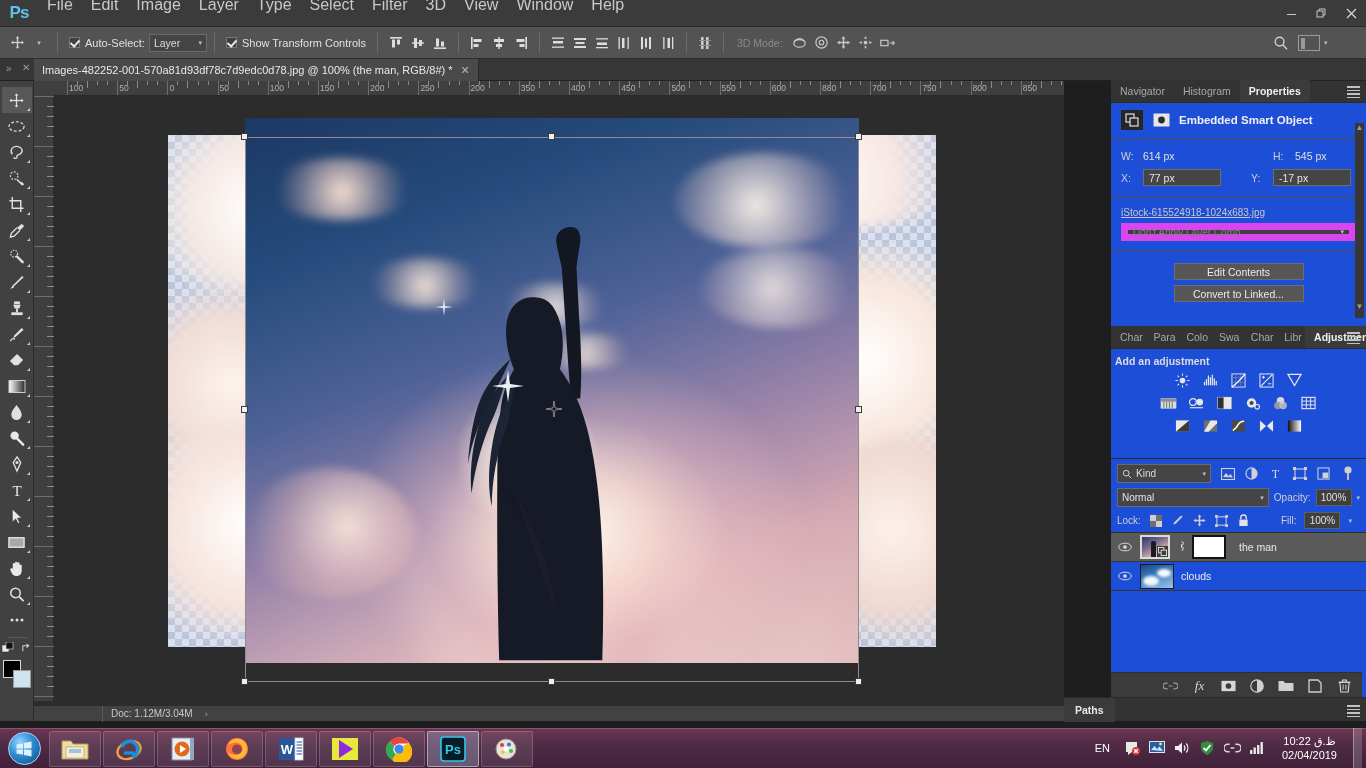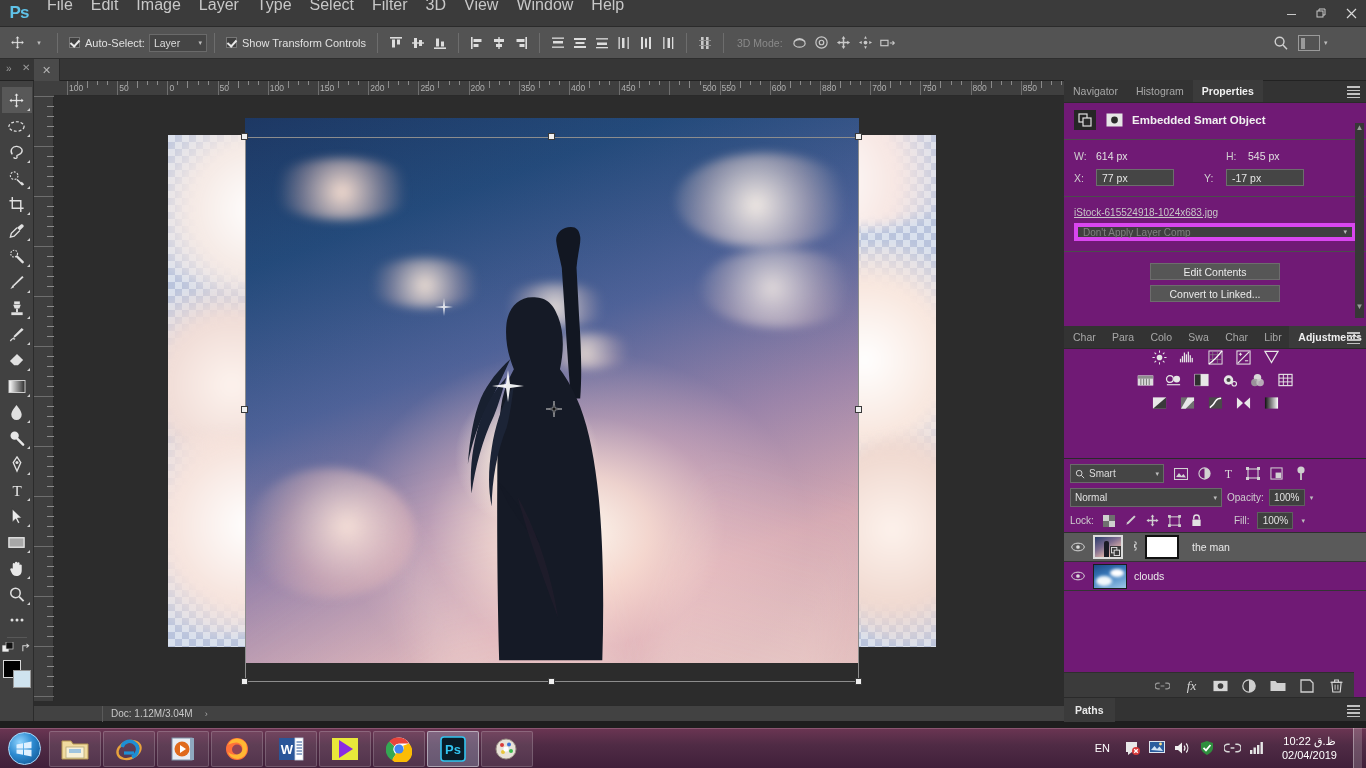--- a/index.html
+++ b/index.html
@@ -151,21 +151,21 @@
   .statusbar {
     position:absolute; left:34px; top:705px; width:1030px; height:16px;
     background:#424242; border-top:1px solid #2b2b2b;
     display:flex; align-items:center; font-size:10px; color:#c8c8c8;
   }
   .sb-zoom { width:68px; padding-left:6px; }
   .sb-doc { border-left:1px solid #5a5a5a; padding:0 8px; height:16px; line-height:16px; }
   .sb-arrow { color:#aaa; font-size:9px; padding-left:4px; }
 
   
-  .dock { position:absolute; right:0; width:302px; background:#701a75; }
+  .dock { position:absolute; right:0; width:255px; background:#1d4ed8; }
   .paneltabs {
     display:flex; align-items:flex-end; height:22px; background:#333;
     border-bottom:1px solid #2a2a2a; position:relative;
   }
   .ptab {
     height:22px; line-height:22px; padding:0 9px; font-size:10.5px; color:#a8a8a8;
     background:#333; white-space:nowrap; overflow:hidden;
   }
   .ptab.active { background:#3b3b3b; color:#f0f0f0; font-weight:bold; }
   .pmenu { position:absolute; right:6px; top:5px; width:13px; height:11px; }
@@ -179,21 +179,21 @@
   .hr { height:1px; background:#4c4c4c; margin:2px 0; }
   .row { display:flex; align-items:center; font-size:10.5px; color:#cfcfcf; }
   .lbl { width:22px; color:#cfcfcf; }
   .fieldval { font-size:10.5px; color:#e0e0e0; }
   .field {
     background:#454545; border:1px solid #6d6d6d; height:17px; width:78px;
     font-size:10.5px; color:#e6e6e6; display:flex; align-items:center; padding:0 5px;
   }
   .fname { font-size:10px; color:#c6c6c6; padding:2px 0 5px 0;text-decoration:underline; }
   .combo {
-    height:18px; background:#3f3f3f; border:4px solid #d946ef; display:flex;
+    height:18px; background:#3f3f3f; border:7px solid #d946ef; display:flex;
     align-items:center; justify-content:space-between; padding:0 5px;
     font-size:10px; color:#808080;
   }
   .btn {
     height:17px; background:#565656; border:1px solid #6d6d6d; display:flex;
     align-items:center; justify-content:center; font-size:10.5px; color:#eaeaea;
     margin:0 auto 5px auto; width:130px;
   }
   .pscroll { position:absolute; right:2px; top:42px; width:9px; height:195px; background:#373737; }
   .pscroll .up, .pscroll .dn { font-size:8px; color:#9a9a9a; text-align:center; }
@@ -473,20 +473,21 @@
     <div class="ob-ws">
       <span class="ws-box"></span>
       <span class="caret">▾</span>
     </div>
   </div>
 
   <div class="tabbar">
     <span class="coll-arrows">»</span>
     <span class="panel-x">✕</span>
     <div class="doc-tab">
+      <span>Images-482252-001-570a81d93df78c7d9edc0d78.jpg @ 100% (the man, RGB/8#) *</span>
       <span class="tab-close">✕</span>
     </div>
   </div>
 
   <div class="toolbar">
     <div class="tool active">
       <svg width="17" height="17" viewBox="0 0 16 16">
           <path d="M8 1 L10.4 3.6 H8.9 V7.1 H12.4 V5.6 L15 8 L12.4 10.4 V8.9 H8.9 V12.4 H10.4 L8 15 L5.6 12.4 H7.1 V8.9 H3.6 V10.4 L1 8 L3.6 5.6 V7.1 H7.1 V3.6 H5.6 Z" fill="#e4e4e4" stroke="#2e2e2e" stroke-width="0.45"></path>
         </svg>
     </div>
@@ -698,21 +699,21 @@
         <div class="rtick" style="left: 535.08px; height: 7px;"></div>
         <div class="rtick" style="left: 545.12px; height: 4px;"></div>
         <div class="rtick" style="left: 555.16px; height: 4px;"></div>
         <div class="rtick major" style="left: 565.2px;"></div>
         <div class="rlabel" style="left: 565.2px;">450</div>
         <div class="rtick" style="left: 575.24px; height: 4px;"></div>
         <div class="rtick" style="left: 585.28px; height: 7px;"></div>
         <div class="rtick" style="left: 595.32px; height: 4px;"></div>
         <div class="rtick" style="left: 605.36px; height: 4px;"></div>
         <div class="rtick major" style="left: 615.4px;"></div>
-        <div class="rlabel" style="left: 615.4px; margin-left: 31px;">500</div>
+        <div class="rlabel" style="left: 615.4px;">500</div>
         <div class="rtick" style="left: 625.44px; height: 4px;"></div>
         <div class="rtick" style="left: 635.48px; height: 7px;"></div>
         <div class="rtick" style="left: 645.52px; height: 4px;"></div>
         <div class="rtick" style="left: 655.56px; height: 4px;"></div>
         <div class="rtick major" style="left: 665.6px;"></div>
         <div class="rlabel" style="left: 665.6px;">550</div>
         <div class="rtick" style="left: 675.64px; height: 4px;"></div>
         <div class="rtick" style="left: 685.68px; height: 7px;"></div>
         <div class="rtick" style="left: 695.72px; height: 4px;"></div>
         <div class="rtick" style="left: 705.76px; height: 4px;"></div>
@@ -974,20 +975,21 @@
       <div class="ptab">Libr</div>
       <div class="ptab active">Adjustments</div>
       <div class="pmenu">
           <i></i>
           <i></i>
           <i></i>
           <i></i>
         </div>
     </div>
 
+    <div class="adj-title">Add an adjustment</div>
 
     <div class="adj-row">
       <span class="adj-ic">
         <svg width="15" height="15" viewBox="0 0 16 16">
             <circle cx="8" cy="8" r="3" fill="#e6e6e6"></circle>
             <path d="M8 0.5 V3 M8 13 V15.5 M0.5 8 H3 M13 8 H15.5 M2.7 2.7 L4.4 4.4 M11.6 11.6 L13.3 13.3 M13.3 2.7 L11.6 4.4 M4.4 11.6 L2.7 13.3" stroke="#e6e6e6" stroke-width="1.1"></path>
           </svg>
       </span>
       <span class="adj-ic">
         <svg width="16" height="14" viewBox="0 0 18 14">
@@ -1106,21 +1108,21 @@
 
   <div class="dock" style="top:458px; height:240px; border-top:1px solid #2a2a2a;">
 
     <div class="lyr-filter">
       <div class="kindsel">
         <span style="display:flex;align-items:center;gap:4px;">
           <svg width="10" height="10" viewBox="0 0 12 12">
               <circle cx="5" cy="5" r="3.4" fill="none" stroke="#d2d2d2" stroke-width="1.2"></circle>
               <path d="M7.5 7.5 L11 11" stroke="#d2d2d2" stroke-width="1.2"></path>
             </svg>
-          <span>Smart</span>
+          <span>Kind</span>
         </span>
         <span class="caret">▾</span>
       </div>
       <div class="kindicons">
         <span class="kic">
           <svg width="14" height="12" viewBox="0 0 14 12">
               <rect x="0.5" y="0.5" width="13" height="11" fill="none" stroke="#d2d2d2" stroke-width="1.1"></rect>
               <path d="M2 9 L5 5 L7.5 8 L9.5 6 L12 9.5 Z" fill="#d2d2d2"></path>
             </svg>
         </span>
@@ -1247,21 +1249,21 @@
         </span>
         <span class="thumb">
           <span style="position:absolute;inset:0;background:linear-gradient(160deg,#1a4a86 0%,#3d7ec0 45%,#9fc7e8 100%);"></span>
           <span style="position:absolute;left:2px;top:11px;width:16px;height:10px;border-radius:50%;background:#f2f7fb;filter:blur(1.5px);"></span>
           <span style="position:absolute;left:16px;top:4px;width:14px;height:8px;border-radius:50%;background:#ffffff;filter:blur(1.5px);"></span>
         </span>
         <span class="layer-name">clouds</span>
       </div>
     </div>
 
-    <div class="layers-footer" style="position:absolute; left:0; right:12px; bottom:0;">
+    <div class="layers-footer" style="position:absolute; left:0; right:4px; bottom:0;">
       <span class="lf-ic">
         <svg width="15" height="10" viewBox="0 0 16 10">
             <path d="M6 5 H10 M5 2 H3 a3 3 0 0 0 0 6 h2 M11 2 h2 a3 3 0 0 1 0 6 h-2" fill="none" stroke="#9a9a9a" stroke-width="1.3"></path>
           </svg>
       </span>
       <span class="lf-ic">
         <svg width="15" height="15" viewBox="0 0 16 16">
             <text x="8" y="13" font-size="14" font-style="italic" font-family="Liberation Serif, serif" fill="#d6d6d6" text-anchor="middle">fx</text>
           </svg>
       </span>

